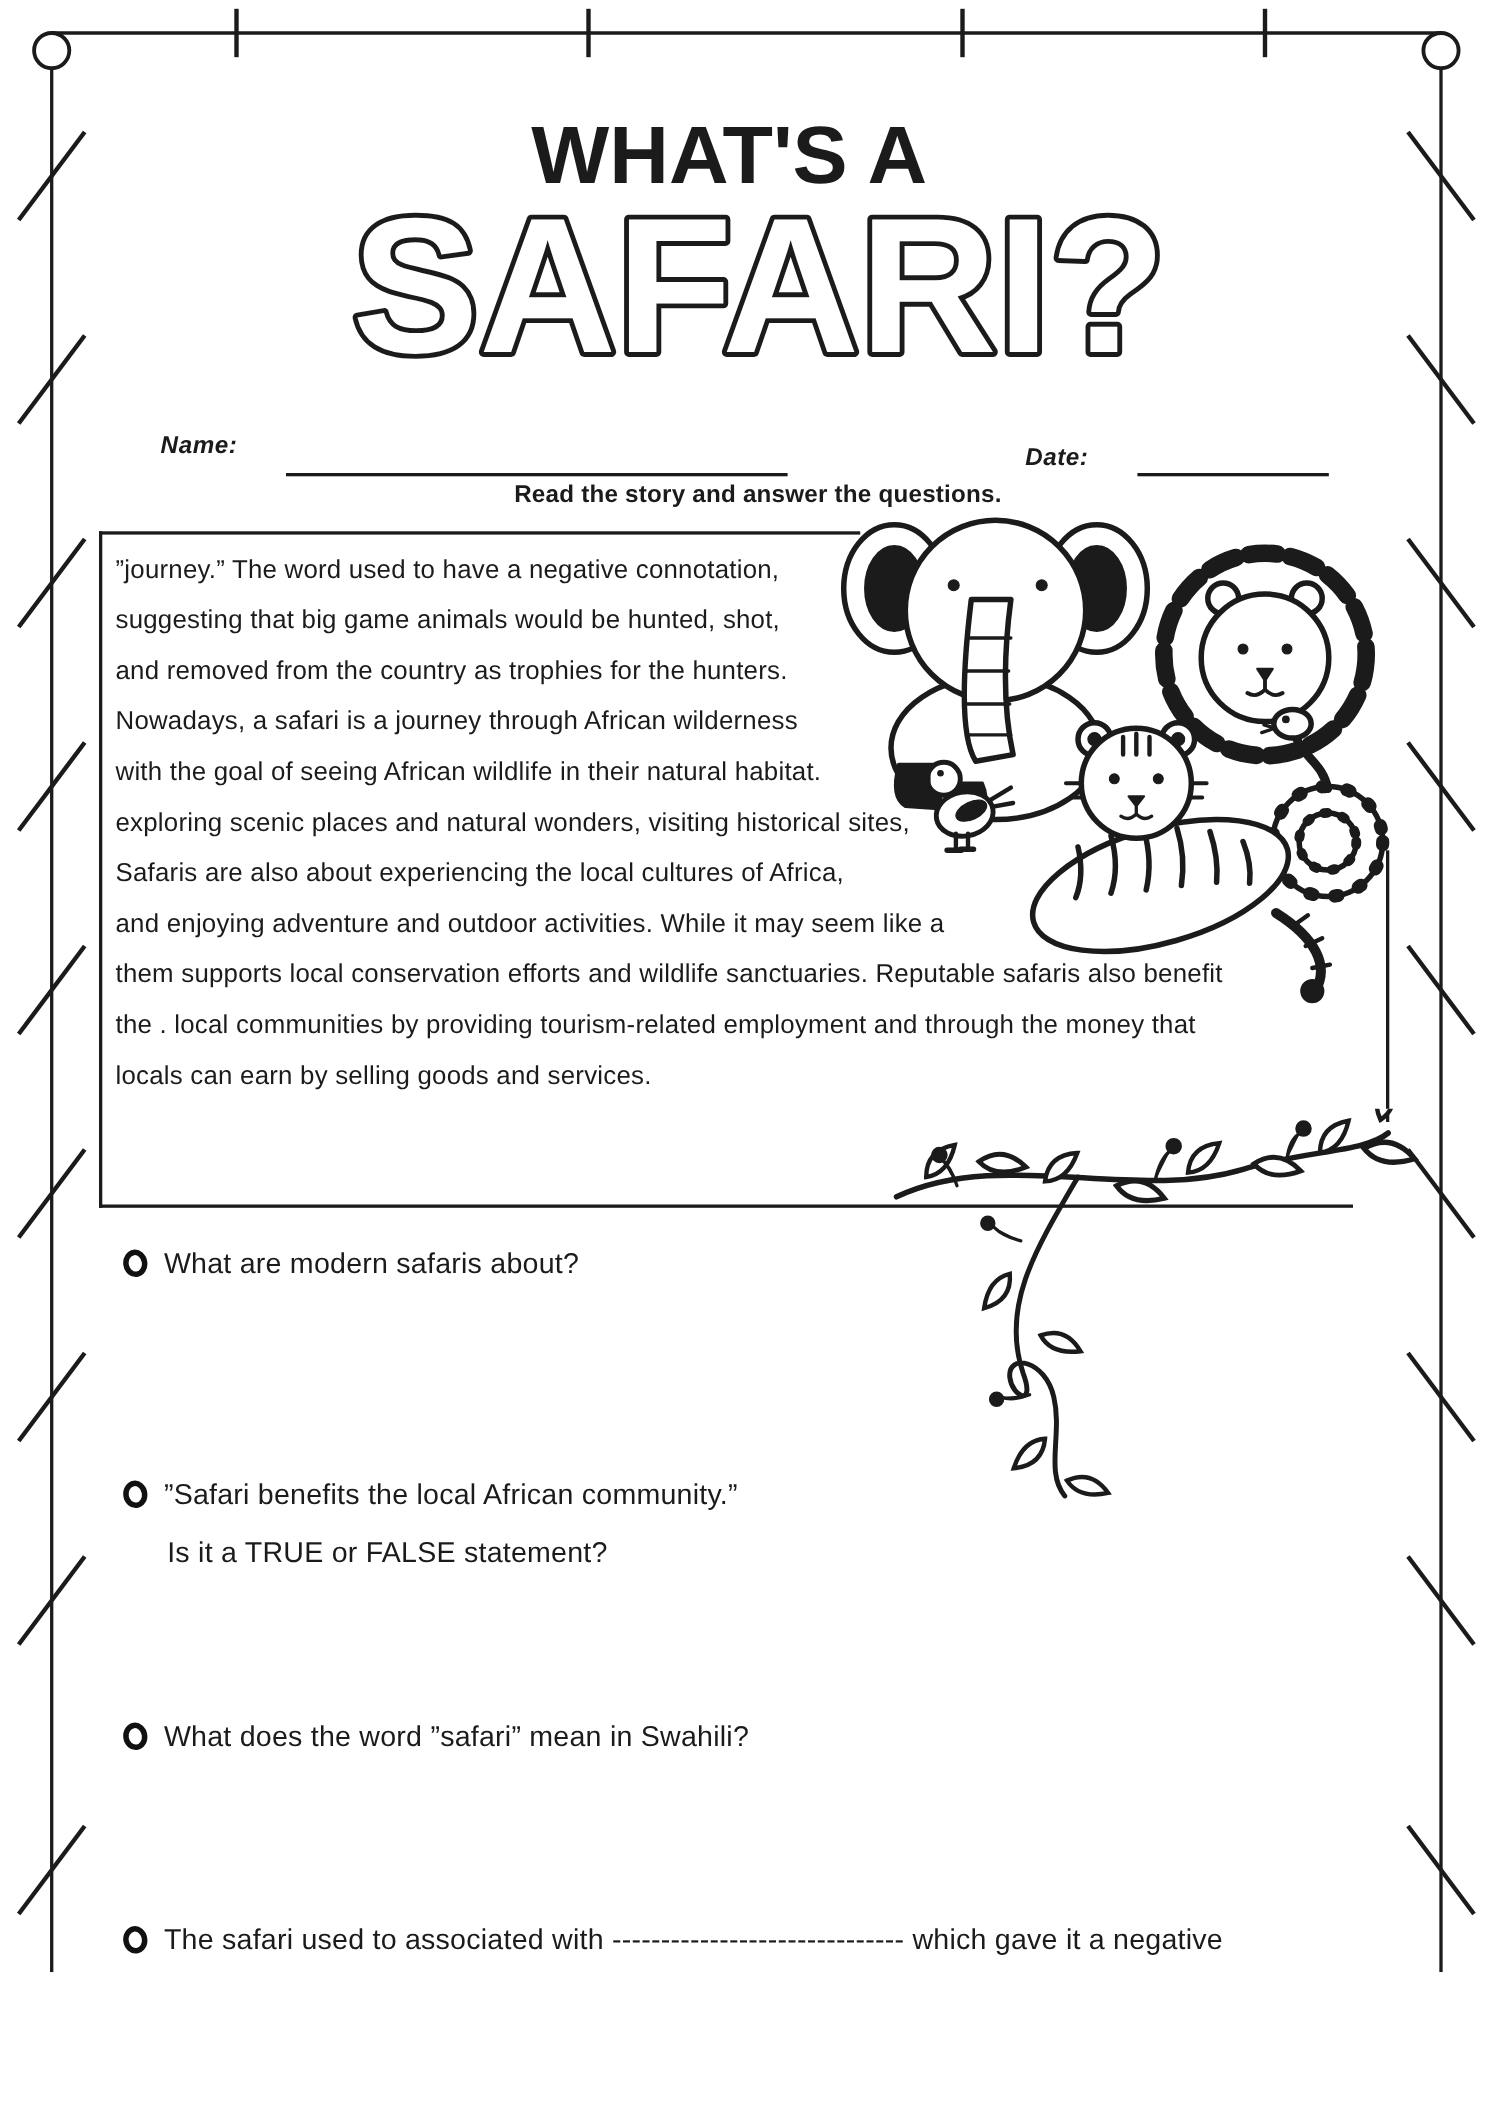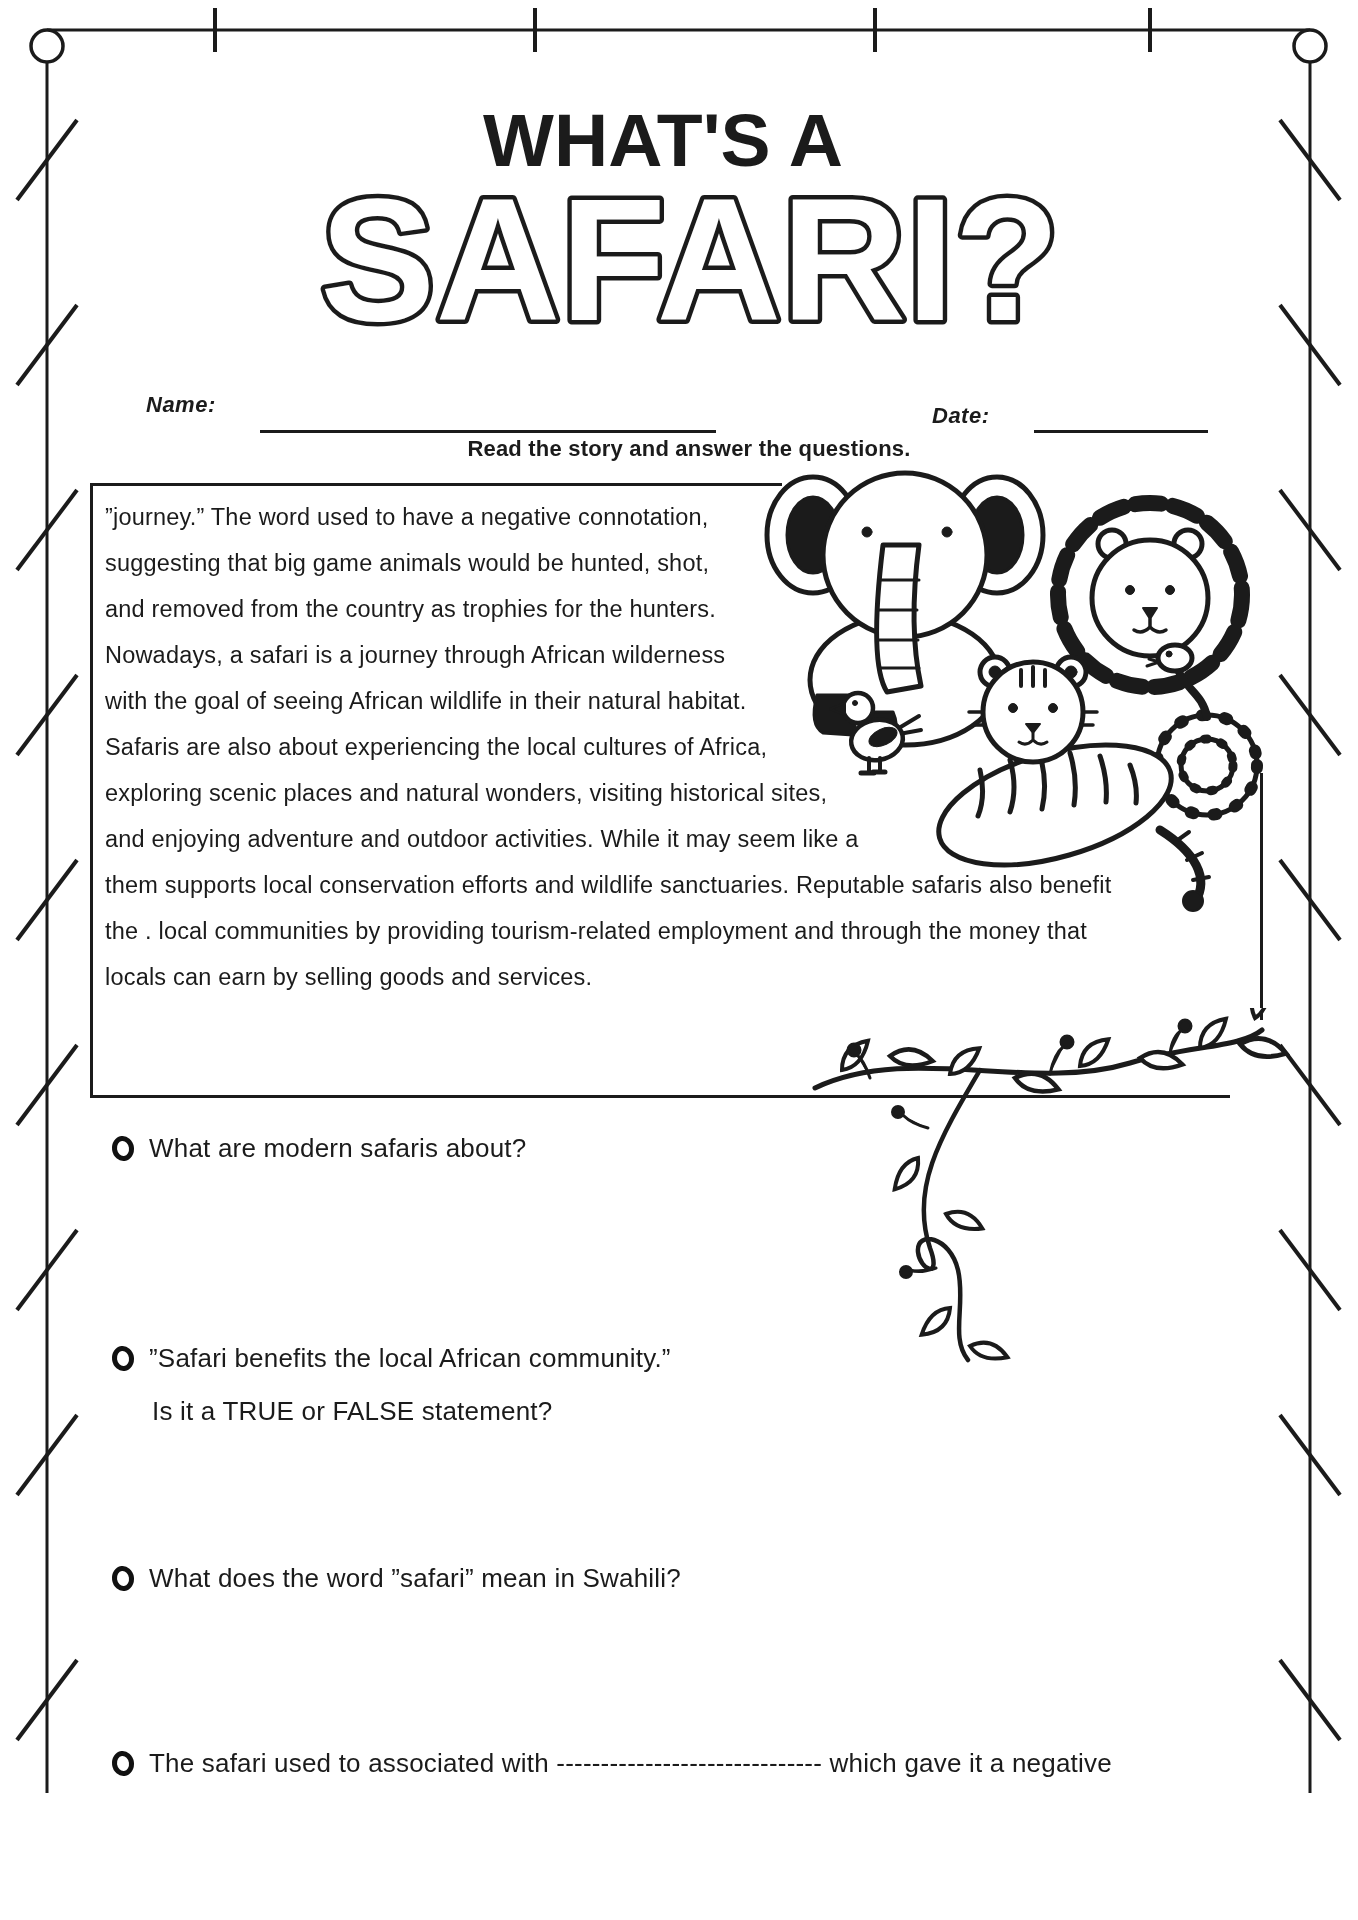--- a/index.html
+++ b/index.html
@@ -97,22 +97,22 @@
   <div class="box-edge" style="left:90px;top:483px;width:3px;height:615px;"></div>
   <div class="box-edge" style="left:90px;top:1095px;width:1140px;height:3px;"></div>
   <div class="box-edge" style="left:1260px;top:773px;width:3px;height:247px;"></div>
 
   <div id="story-text">
     <div class="story-line">”journey.” The word used to have a negative connotation,</div>
     <div class="story-line">suggesting that big game animals would be hunted, shot,</div>
     <div class="story-line">and removed from the country as trophies for the hunters.</div>
     <div class="story-line">Nowadays, a safari is a journey through African wilderness</div>
     <div class="story-line">with the goal of seeing African wildlife in their natural habitat.</div>
+    <div class="story-line">exploring scenic places and natural wonders, visiting historical sites,</div>
     <div class="story-line">Safaris are also about experiencing the local cultures of Africa,</div>
-    <div class="story-line">exploring scenic places and natural wonders, visiting historical sites,</div>
     <div class="story-line">and enjoying adventure and outdoor activities. While it may seem like a</div>
     <div class="story-line">them supports local conservation efforts and wildlife sanctuaries. Reputable safaris also benefit</div>
     <div class="story-line">the . local communities by providing tourism-related employment and through the money that</div>
     <div class="story-line">locals can earn by selling goods and services.</div>
   </div>
 
   <svg id="animals-svg" width="520" height="480" viewBox="0 0 520 480">
     <g stroke="#1b1b1b" stroke-linecap="round" stroke-linejoin="round">
 
       <g>

